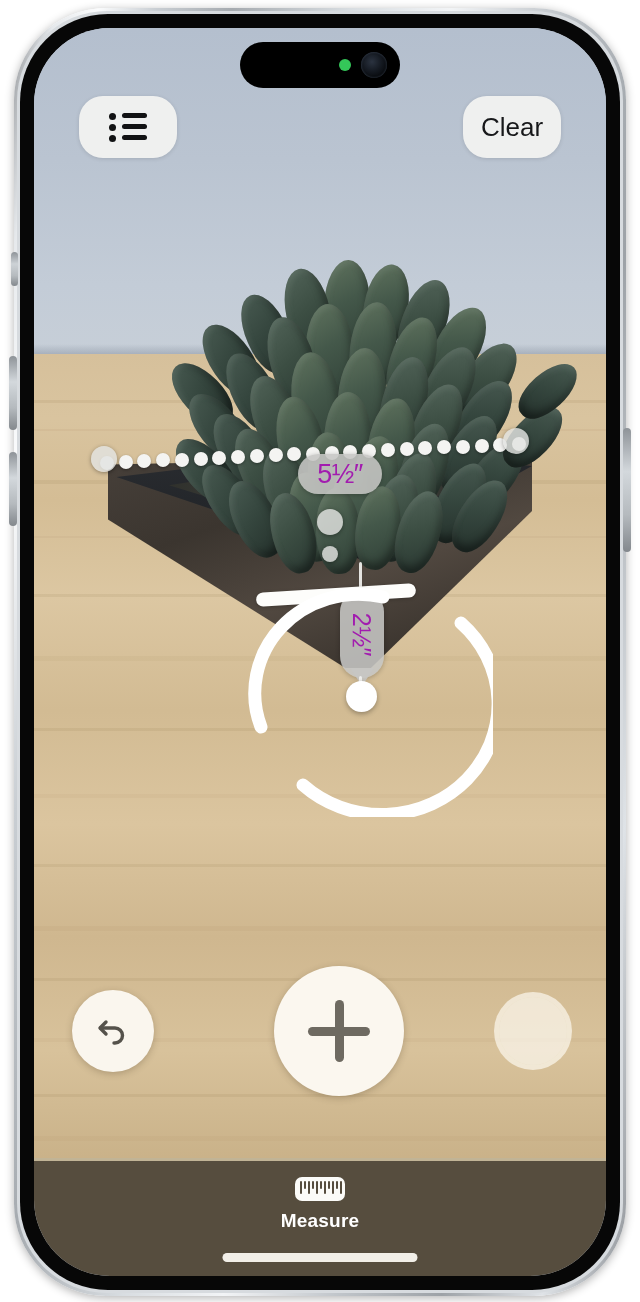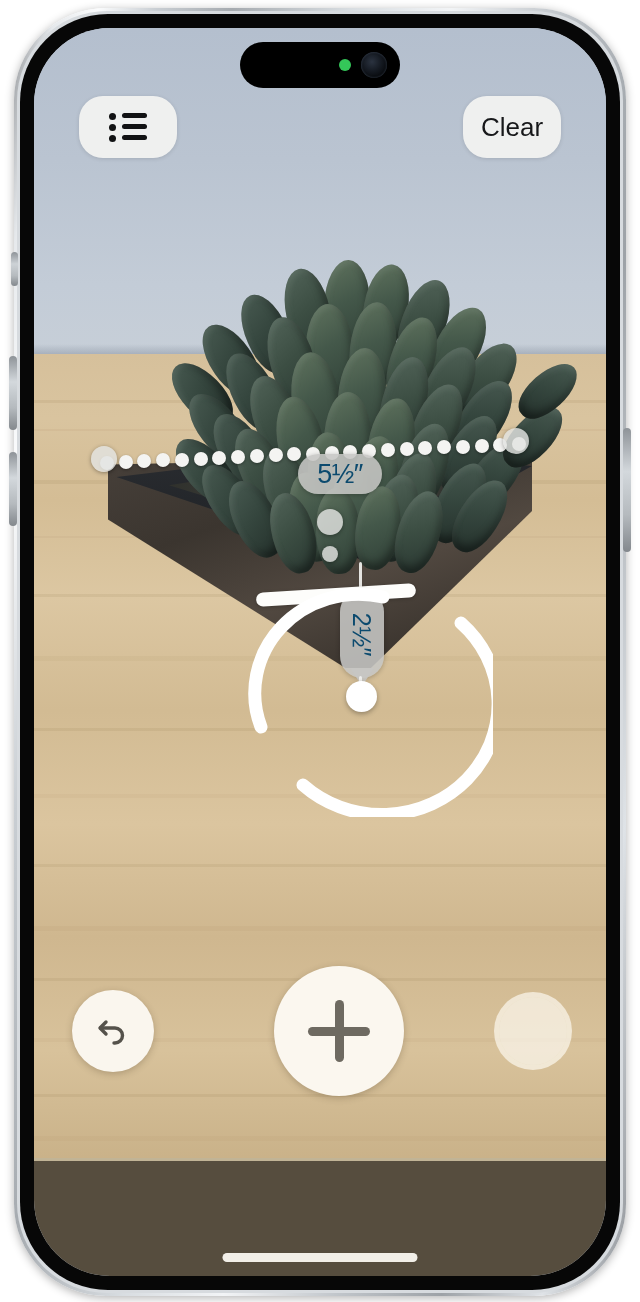--- a/index.html
+++ b/index.html
@@ -156,21 +156,21 @@
     position:absolute; width:26px; height:26px; border-radius:50%;
     background:rgba(226,227,225,.82); box-shadow:0 1px 4px rgba(0,0,0,.35);
   }
   .node-dot.sm{ width:16px; height:16px; }
 
   .meas-pill{
     position:absolute;
     background:rgba(198,198,196,.88);
     border-radius:24px;
     display:flex; align-items:center; justify-content:center;
-    color:#0c4a6e; font-weight:400;
+    color:#a21caf; font-weight:400;
     box-shadow:0 1px 5px rgba(0,0,0,.25);
   }
   #pill-h{
     left:264px; top:426px; width:84px; height:40px;
     font-size:27px; letter-spacing:-.5px;
   }
   #pill-v{
     left:306px; top:562px; width:44px; height:88px;
     border-radius:22px 22px 22px 22px;
     font-size:25px;
@@ -498,19 +498,35 @@
         <span class="plus-v"></span>
       </div>
 
       <div class="circ-btn" id="btn-shutter">
         <span class="inner"></span>
       </div>
     </div>
 
     <div class="tabbar">
 
+      <div class="tab active">
+        <span class="ruler-icon" id="ruler-icon">
+            <span class="tk" style="left: 5px; height: 13px;"></span>
+            <span class="tk" style="left: 9px; height: 8px;"></span>
+            <span class="tk" style="left: 13px; height: 13px;"></span>
+            <span class="tk" style="left: 17px; height: 8px;"></span>
+            <span class="tk" style="left: 21px; height: 13px;"></span>
+            <span class="tk" style="left: 25px; height: 8px;"></span>
+            <span class="tk" style="left: 29px; height: 13px;"></span>
+            <span class="tk" style="left: 33px; height: 8px;"></span>
+            <span class="tk" style="left: 37px; height: 13px;"></span>
+            <span class="tk" style="left: 41px; height: 8px;"></span>
+            <span class="tk" style="left: 45px; height: 13px;"></span>
+          </span>
+        <span class="tab-label">Measure</span>
+      </div>
 
 
       <div class="home-ind"></div>
     </div>
 
   </div>
 </div>
 
 </body></html>

